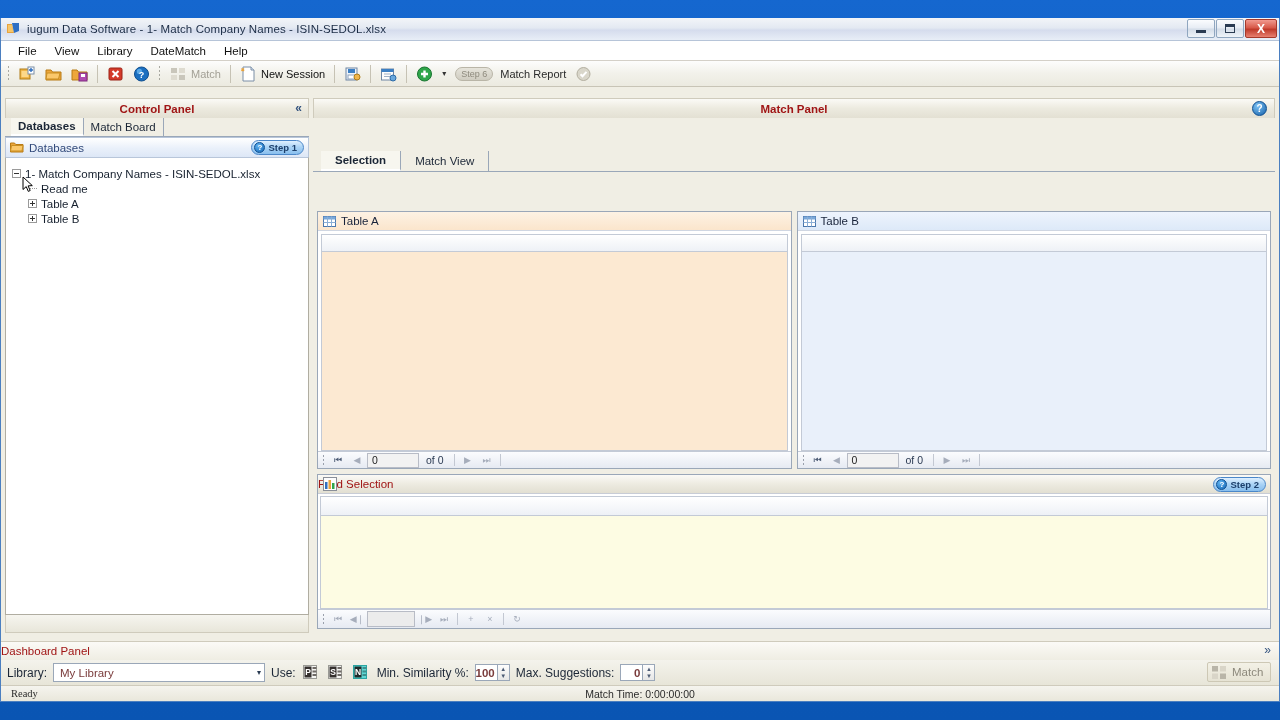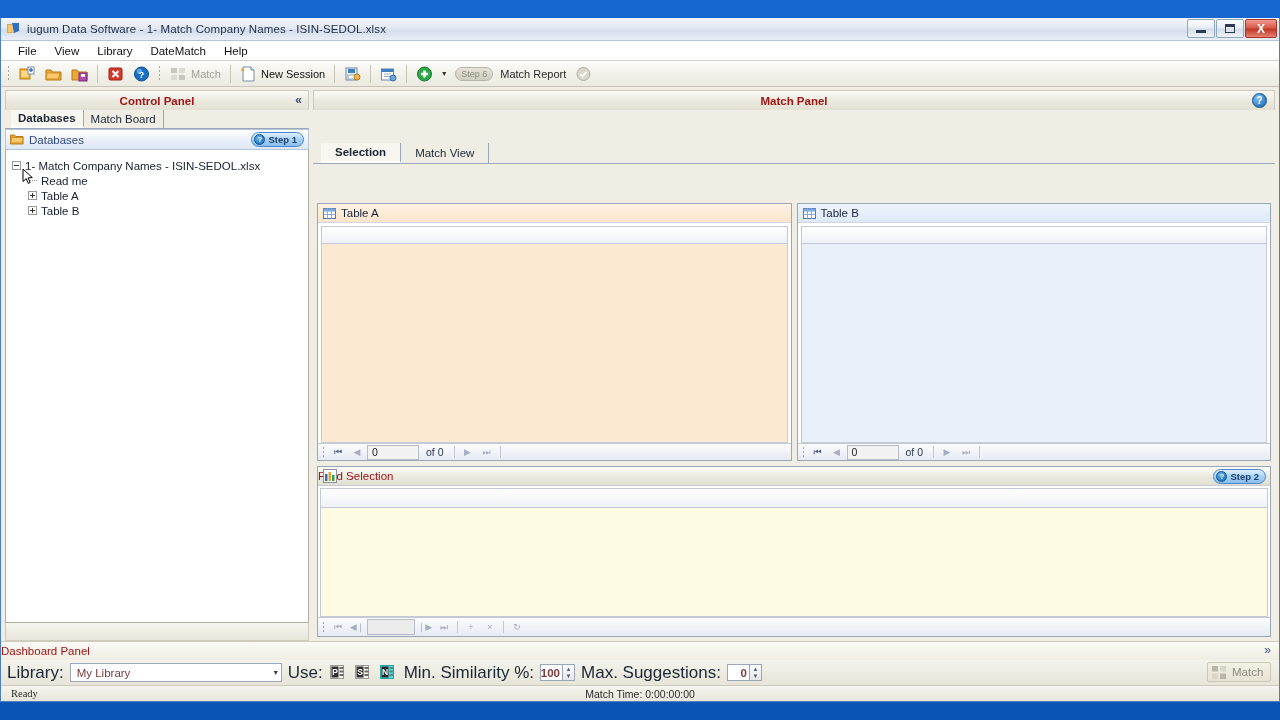--- a/index.html
+++ b/index.html
@@ -119,23 +119,24 @@
     height: 14px; min-width: 38px; padding: 0 5px;
     border: 1px solid #b9b5a7; border-radius: 7px;
     background: linear-gradient(180deg,#e6e4db,#cfccc0);
     color: #8e8a7d; font-size: 9px; margin-right: 3px;
   }
 
   
   #body-row {
     flex: 1;
     display: flex;
-    padding: 3px 4px 0 4px;
+    padding: 3px 4px 8px 4px;
     gap: 4px;
     min-height: 0;
+    margin-top: 8px;
   }
 
   
   #control-panel {
     width: 304px;
     display: flex; flex-direction: column;
     background: #f0eee4;
     min-height: 0;
   }
   .dock-caption {
@@ -366,21 +367,21 @@
     color:#a01515; font-weight:normal; font-size:11.5px;
     background: linear-gradient(180deg,#fbfaf6 0%, #efedE3 100%);
   }
   #db-caption .expand-icon { position:absolute; right:8px; top:1px; color:#33537e; font-size:12px; }
   #db-row {
     flex:1; display:flex; align-items:center; gap:6px;
     padding: 0 6px;
     background: linear-gradient(180deg,#f4f3ec,#e7e5d8);
     position: relative;
   }
-  .db-label { font-size: 17px; color:#1b2636; }
+  .db-label { font-size: 12px; color:#1b2636; }
   #library-combo {
     width: 212px; height: 19px;
     background: #ffffff; border: 1px solid #9aa7b8;
     display:flex; align-items:center; justify-content:space-between;
     padding: 0 3px 0 6px;
   }
   #library-combo .lc-val { font-size: 11.5px; color:#7a3b3b; }
   #library-combo .lc-arrow { font-size: 8px; color:#2a3b52; }
   .use-btn {
     width: 19px; height: 19px;

